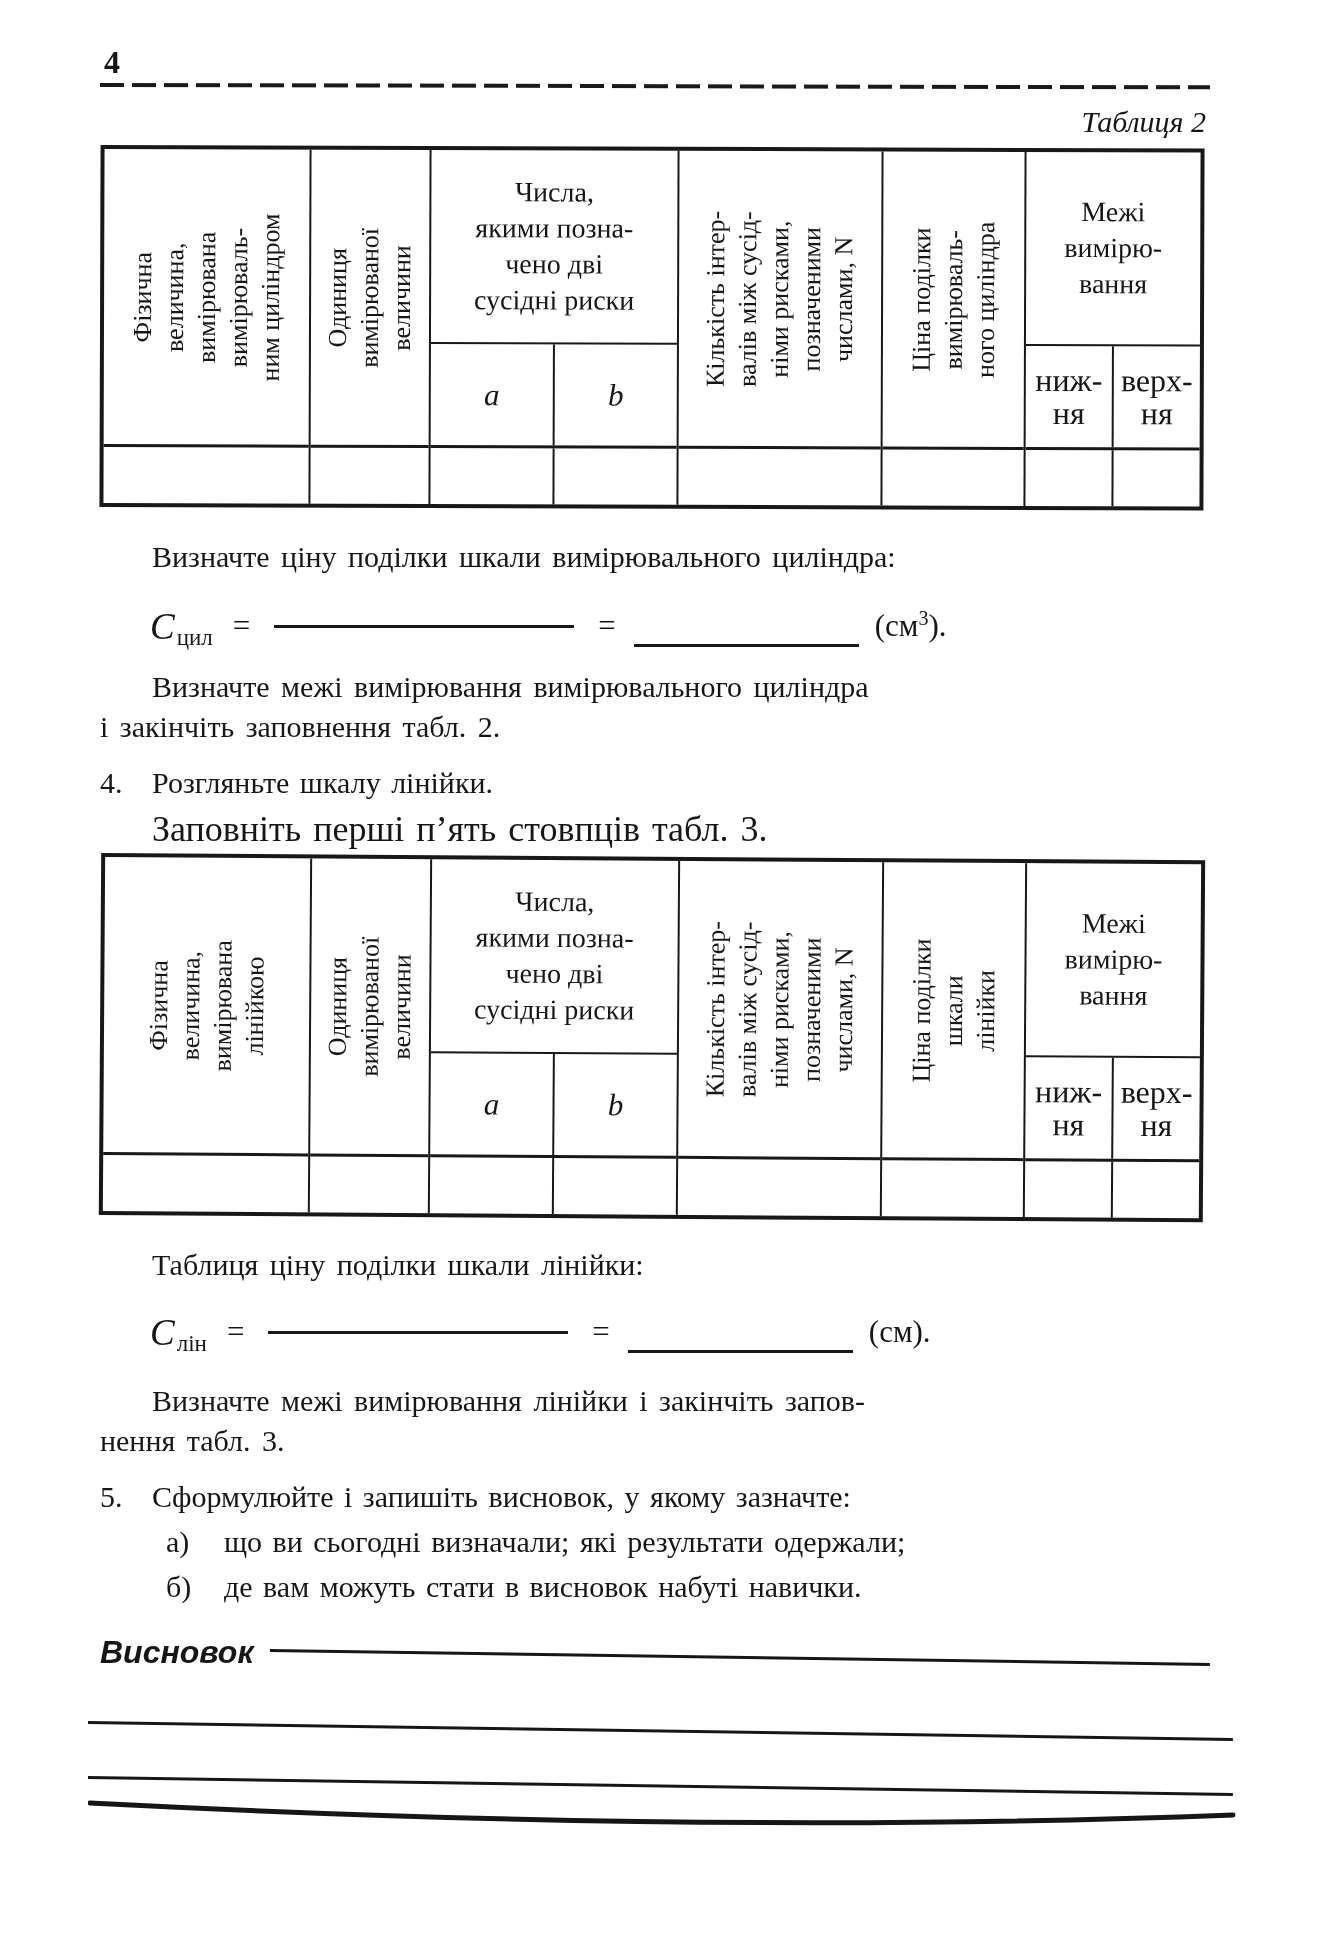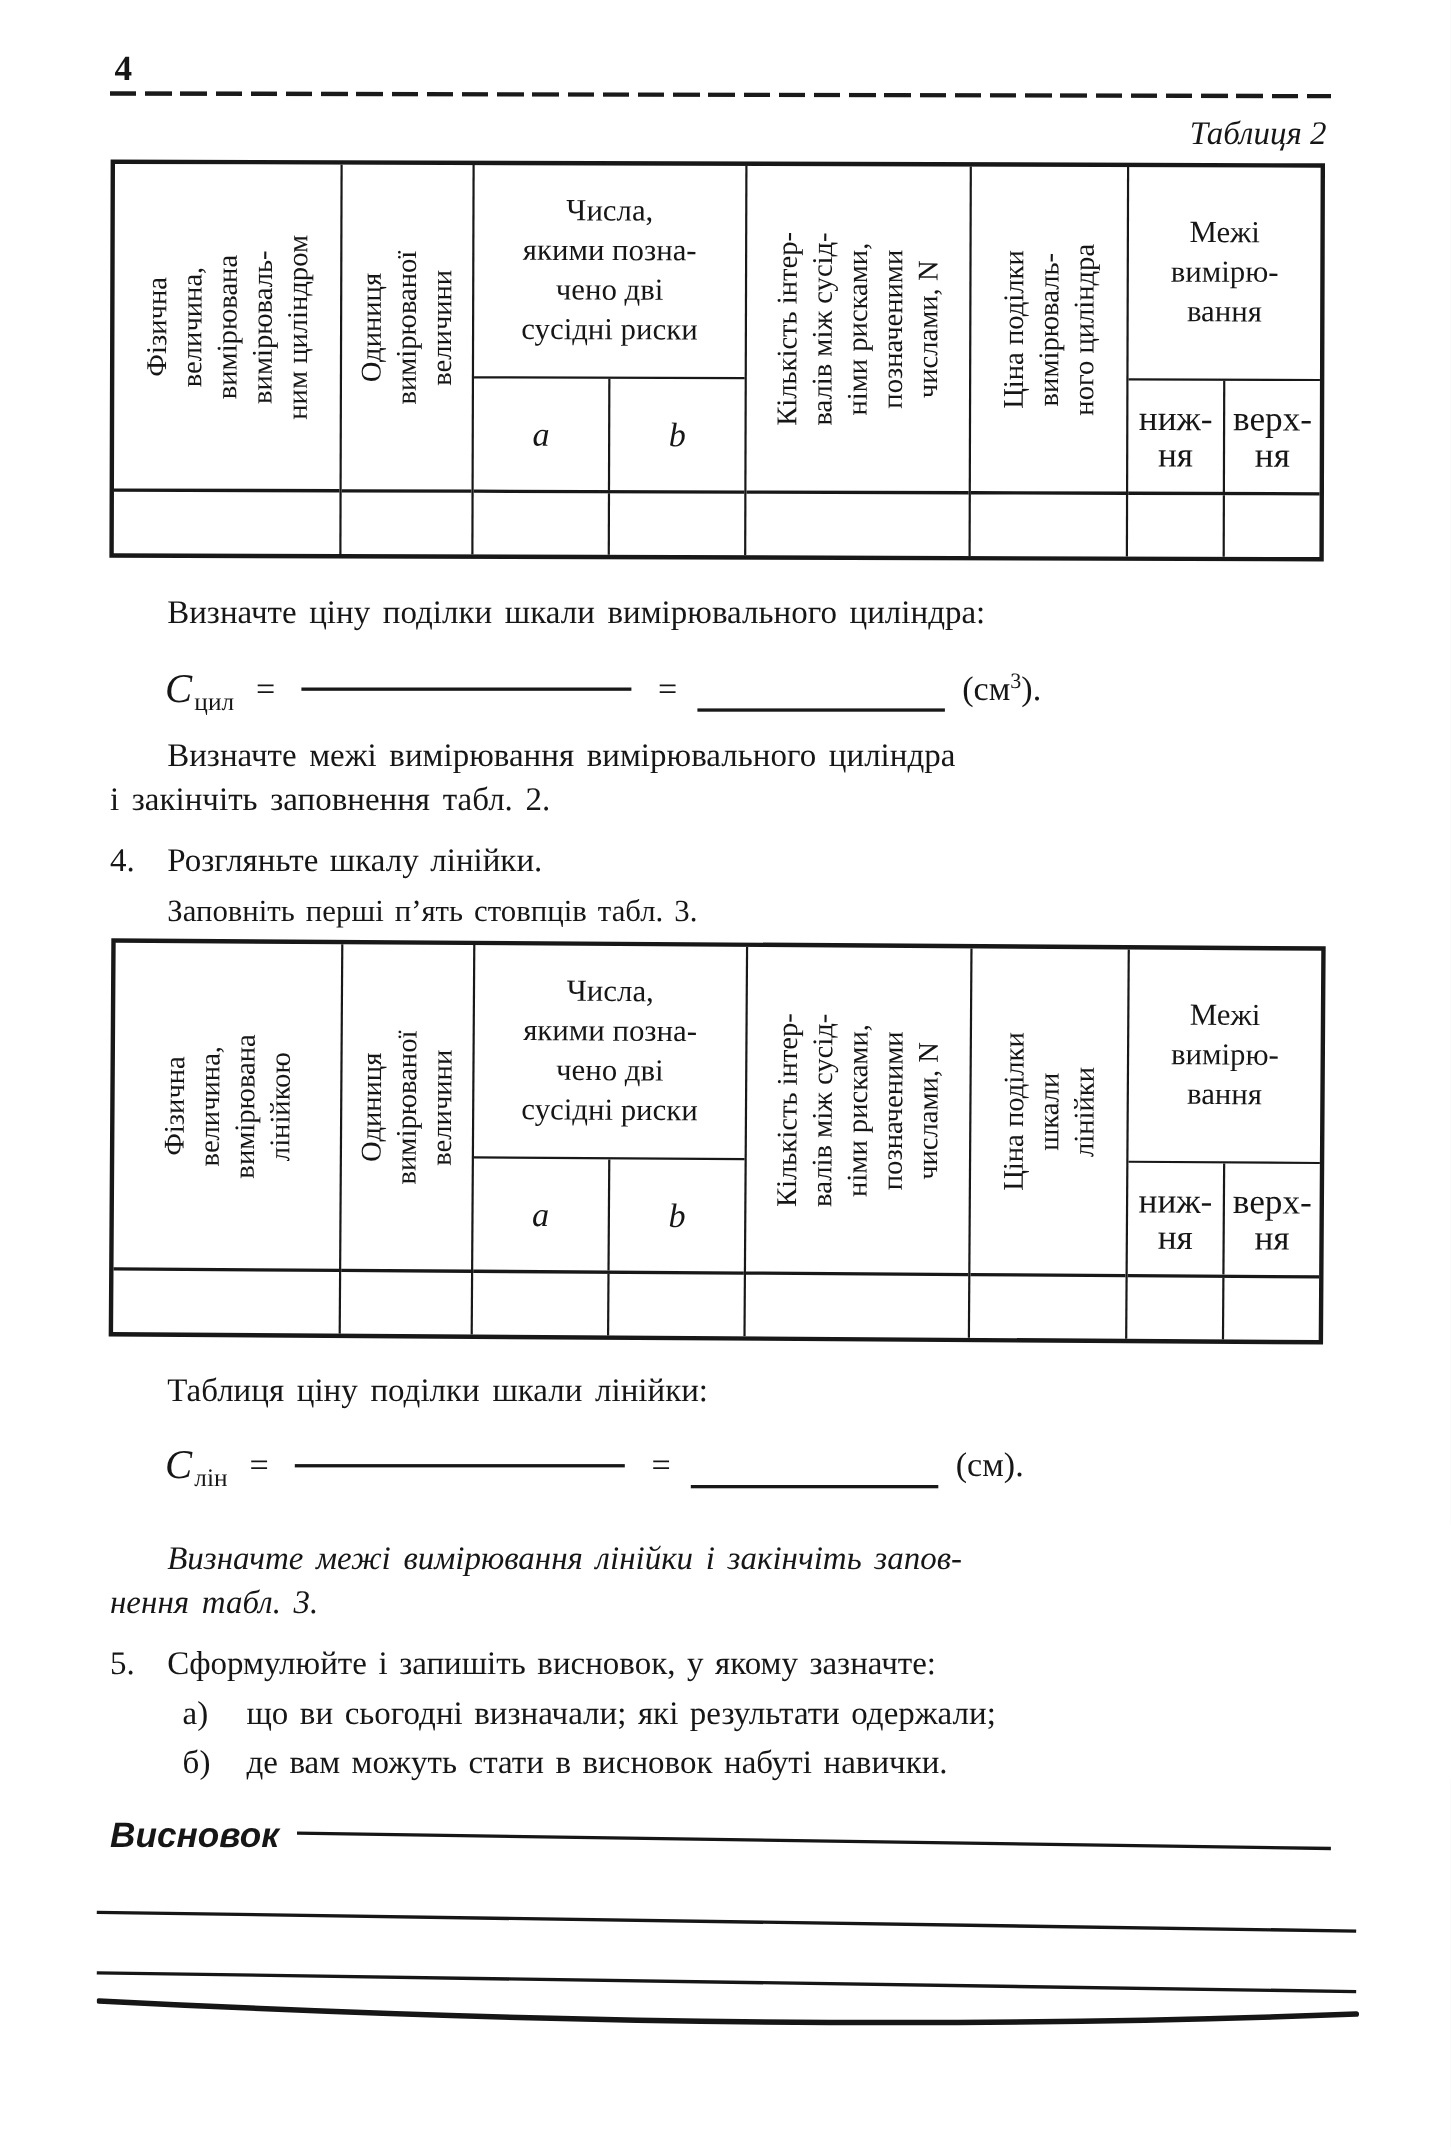--- a/index.html
+++ b/index.html
@@ -63,26 +63,26 @@
   .bc .half + .half { border-left: 2px solid #181818; }
 
   
   .para {
     font-size: 30px; line-height: 40px; white-space: pre-line;
     text-indent: 52px; word-spacing: 4px;
   }
   .p1 { margin-top: 30px; }
   .p2 { margin-top: 12px; }
   .p3 { margin-top: 30px; }
-  .p4 { margin-top: 36px; font-style: italic; }
+  .p4 { margin-top: 20px; }
 
   .item { display: flex; font-size: 30px; line-height: 40px; word-spacing: 3px; }
   .item .mark { flex: 0 0 52px; }
   .it4 { margin-top: 16px; }
-  .cont { padding-left: 52px; margin-top: 6px; font-size: 28px; line-height: 40px; word-spacing: 3px; }
+  .cont { padding-left: 52px; margin-top: 6px; font-size: 36px; line-height: 40px; word-spacing: 3px; }
   .it5 { margin-top: 16px; }
   .subitem { margin-top: 5px; padding-left: 66px; }
   .subitem .mark { flex: 0 0 58px; }
 
   
   .formula { display: flex; align-items: center; height: 58px; font-size: 31px; padding-left: 50px; }
   .fsym { font-style: italic; font-size: 37px; }
   .fsub { font-size: 23px; position: relative; top: 12px; margin: 0 10px 0 2px; }
   .feq { margin: 0 10px; }
   .fracline { width: 300px; height: 0; border-top: 3px solid #181818; margin: 0 14px; }

